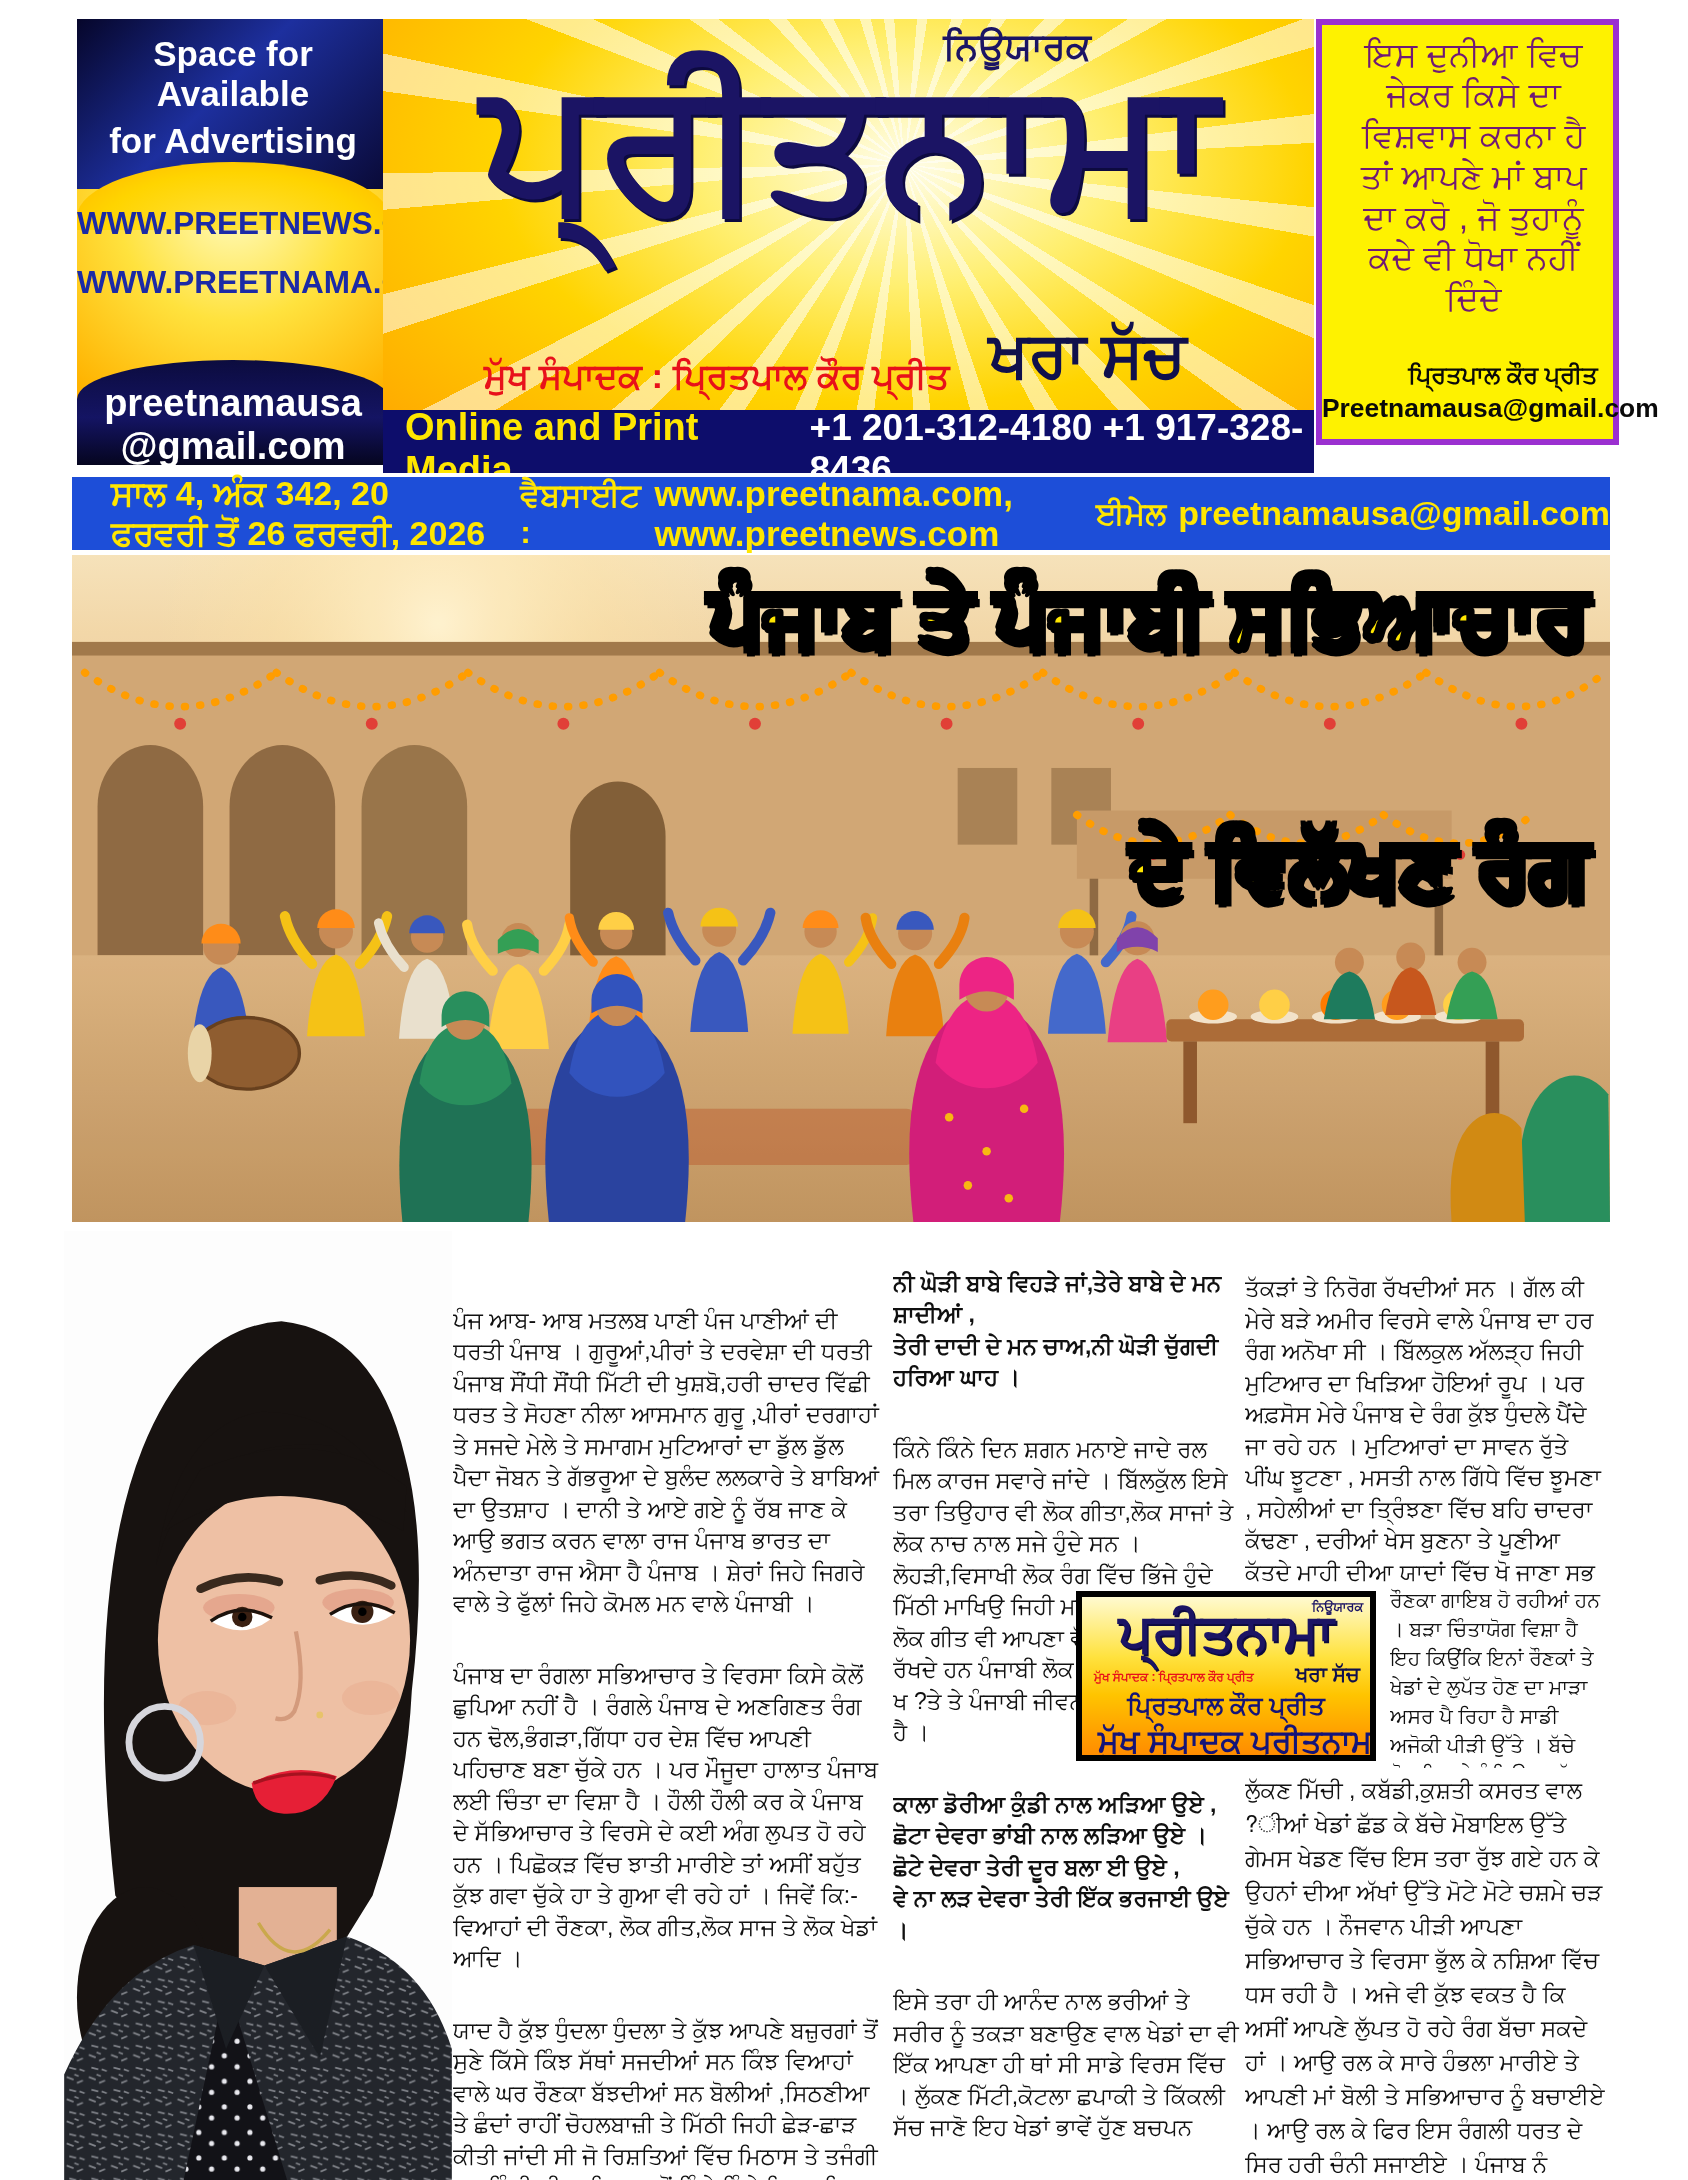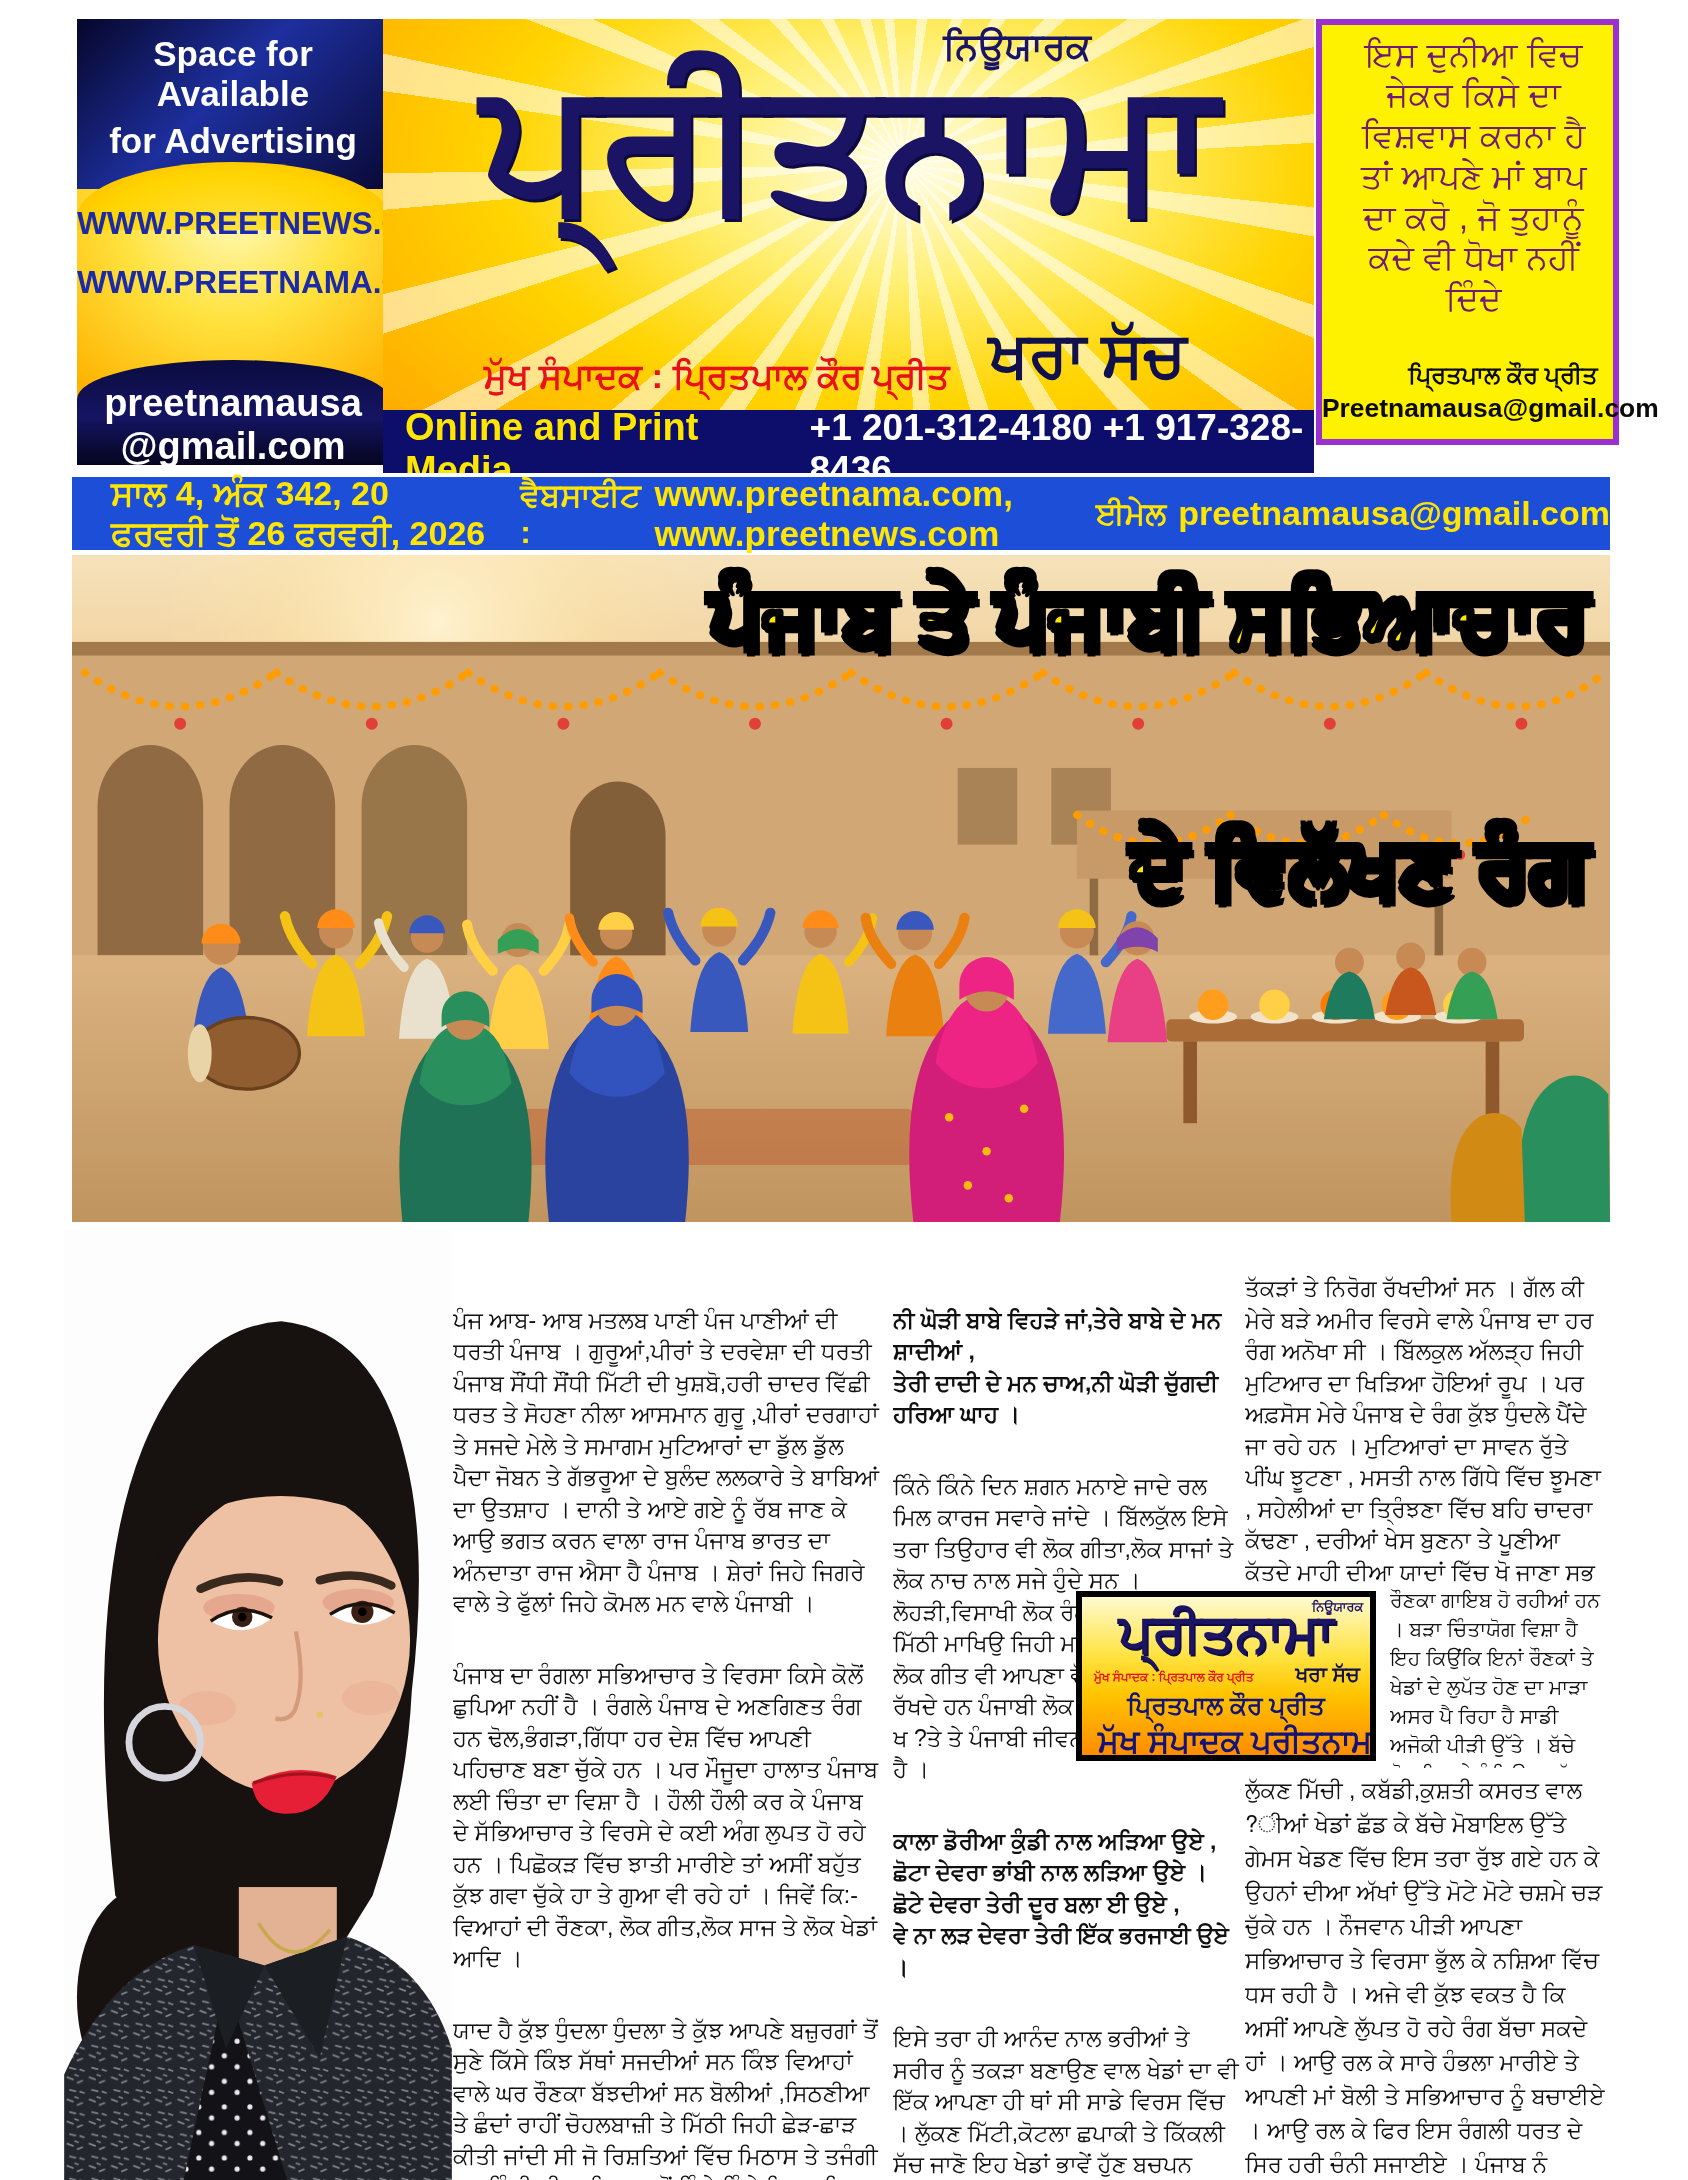--- a/index.html
+++ b/index.html
@@ -61,21 +61,21 @@
   .headline{position:absolute;right:22px;text-align:right;font-weight:bold;font-size:84px;line-height:1.05;
     color:#ffe600;-webkit-text-stroke:4.3px #000;
     text-shadow:5.1px 5.1px 0 #000,-3.4px 3.4px 0 #000,3.4px -3.4px 0 #000,-3.4px -3.4px 0 #000,0 6px 0 #000;}
   #hl1{top:17px;}
   #hl2{top:268px;}
 
   
   .col{position:absolute;font-size:23px;line-height:31.5px;color:#101010;white-space:pre-line;overflow:hidden;}
   .verse{font-weight:bold;}
   #col1{left:453px;top:1273px;width:430px;height:908px;}
-  #col2{left:893px;top:1273px;width:348px;height:908px;}
+  #col2{left:893px;top:1236px;width:348px;height:908px;}
   #col3p1{left:1245px;top:1273px;width:365px;height:313px;}
   #col3p2{left:1390px;top:1586px;width:220px;height:182px;font-size:20.4px;line-height:29px;}
   #col3p3{left:1245px;top:1773px;width:365px;height:400px;font-size:23px;line-height:34px;}
   .col .blk{margin-bottom:8.5px;}
 
   
   #inset-logo{left:1076px;top:1591px;width:300px;height:170px;border:6.8px solid #000;box-sizing:border-box;overflow:hidden;
     background:linear-gradient(180deg,#fffad0 0%,#ffe23e 38%,#ffc400 62%,#ff9d00 88%,#ff8c00 100%);}
   #il-city{position:absolute;right:6.8px;top:1.7px;color:#1b1464;font-weight:bold;font-size:12.8px;}
   #il-title{position:absolute;left:0;top:10.2px;width:100%;text-align:center;color:#1b1464;font-weight:bold;font-size:53px;line-height:1;

